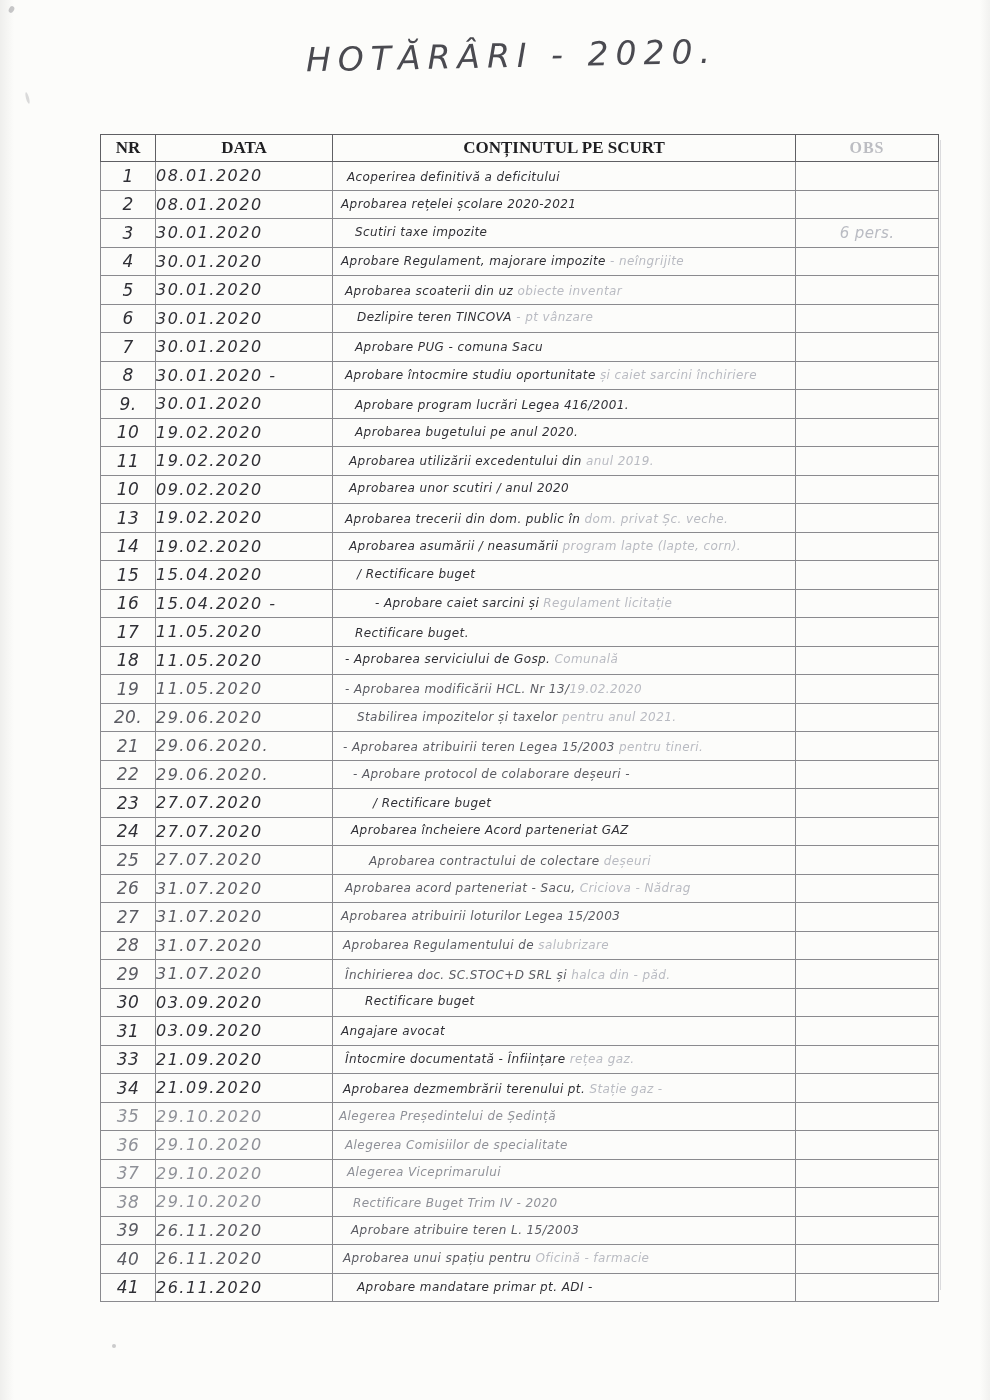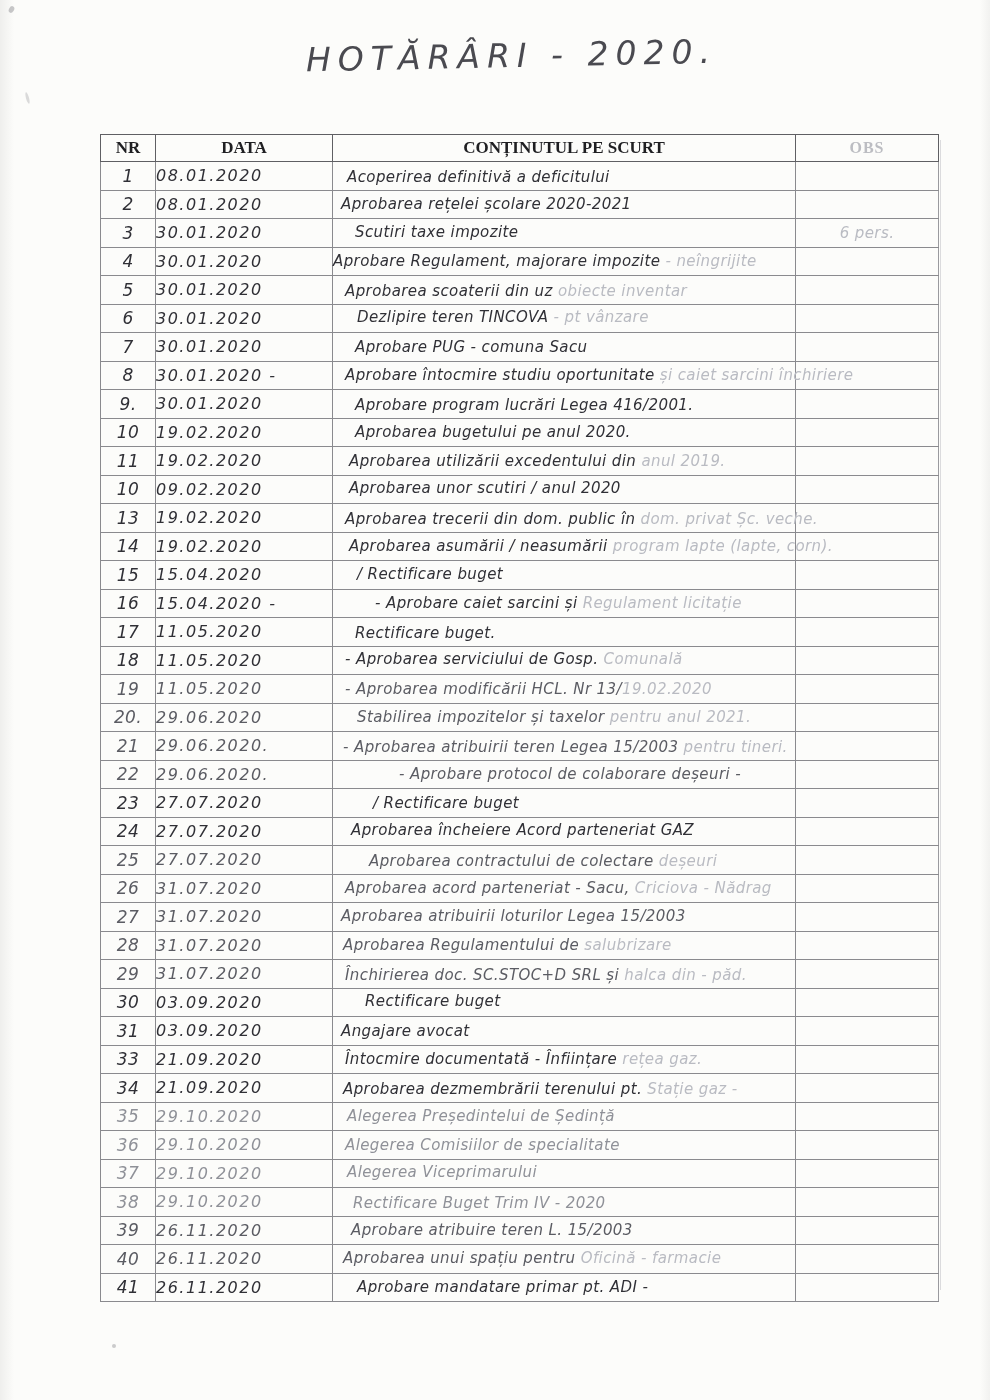--- a/index.html
+++ b/index.html
@@ -75,21 +75,21 @@
     text-align:center;
     font-size:17px;
   }
   td.date{
     font-size:16px;
     padding-left:14px;
     letter-spacing:1.5px;
     white-space:nowrap;
   }
   td.text{
-    font-size:15px;
+    font-size:12px;
     padding-left:8px;
     white-space:nowrap;
     position:relative;
     z-index:2;
     font-style:italic;
   }
   td.obs{
     font-size:15px;
     text-align:center;
   }
@@ -143,21 +143,21 @@
         </tr>
         <tr class="shade-dark">
           <td class="nr hw">3</td>
           <td class="date hw">30.01.2020</td>
           <td class="text hw" style="padding-left: 22px;"><span>Scutiri taxe impozite</span></td>
           <td class="obs hw"><span class="faint">6 pers.</span></td>
         </tr>
         <tr class="shade-dark">
           <td class="nr hw">4</td>
           <td class="date hw">30.01.2020</td>
-          <td class="text hw" style=" border-radius: 9px;"><span>Aprobare Regulament, majorare impozite</span><span class="faint"> - neîngrijite</span></td>
+          <td class="text hw" style="padding-left: 8px; border-radius: 9px;"><span>Aprobare Regulament, majorare impozite</span><span class="faint"> - neîngrijite</span></td>
           <td class="obs hw"></td>
         </tr>
         <tr class="shade-dark">
           <td class="nr hw">5</td>
           <td class="date hw">30.01.2020</td>
           <td class="text hw" style="padding-left: 12px;"><span>Aprobarea scoaterii din uz</span><span class="faint"> obiecte inventar</span></td>
           <td class="obs hw"></td>
         </tr>
         <tr class="shade-dark">
           <td class="nr hw">6</td>
@@ -251,21 +251,21 @@
         </tr>
         <tr class="shade-mid">
           <td class="nr hw">21</td>
           <td class="date hw">29.06.2020.</td>
           <td class="text hw" style="padding-left: 10px;"><span>- Aprobarea atribuirii teren Legea 15/2003</span><span class="faint"> pentru tineri.</span></td>
           <td class="obs hw"></td>
         </tr>
         <tr class="shade-mid">
           <td class="nr hw">22</td>
           <td class="date hw">29.06.2020.</td>
-          <td class="text hw" style="padding-left: 12px; text-align: center;"><span>- Aprobare protocol de colaborare deșeuri -</span></td>
+          <td class="text hw" style="padding-left: 20px;"><span>- Aprobare protocol de colaborare deșeuri -</span></td>
           <td class="obs hw"></td>
         </tr>
         <tr class="shade-dark">
           <td class="nr hw">23</td>
           <td class="date hw">27.07.2020</td>
           <td class="text hw" style="padding-left: 40px;"><span>/ Rectificare buget</span></td>
           <td class="obs hw"></td>
         </tr>
         <tr class="shade-dark">
           <td class="nr hw">24</td>
@@ -323,21 +323,21 @@
         </tr>
         <tr class="shade-dark">
           <td class="nr hw">34</td>
           <td class="date hw">21.09.2020</td>
           <td class="text hw" style="padding-left: 10px;"><span>Aprobarea dezmembrării terenului pt.</span><span class="faint"> Stație gaz -</span></td>
           <td class="obs hw"></td>
         </tr>
         <tr class="shade-light">
           <td class="nr hw">35</td>
           <td class="date hw">29.10.2020</td>
-          <td class="text hw" style="padding-left: 14px;"><span>Alegerea Președintelui de Ședință</span></td>
+          <td class="text hw" style="padding-left: 6px;"><span>Alegerea Președintelui de Ședință</span></td>
           <td class="obs hw"></td>
         </tr>
         <tr class="shade-light">
           <td class="nr hw">36</td>
           <td class="date hw">29.10.2020</td>
           <td class="text hw" style="padding-left: 12px;"><span>Alegerea Comisiilor de specialitate</span></td>
           <td class="obs hw"></td>
         </tr>
         <tr class="shade-light">
           <td class="nr hw">37</td>

